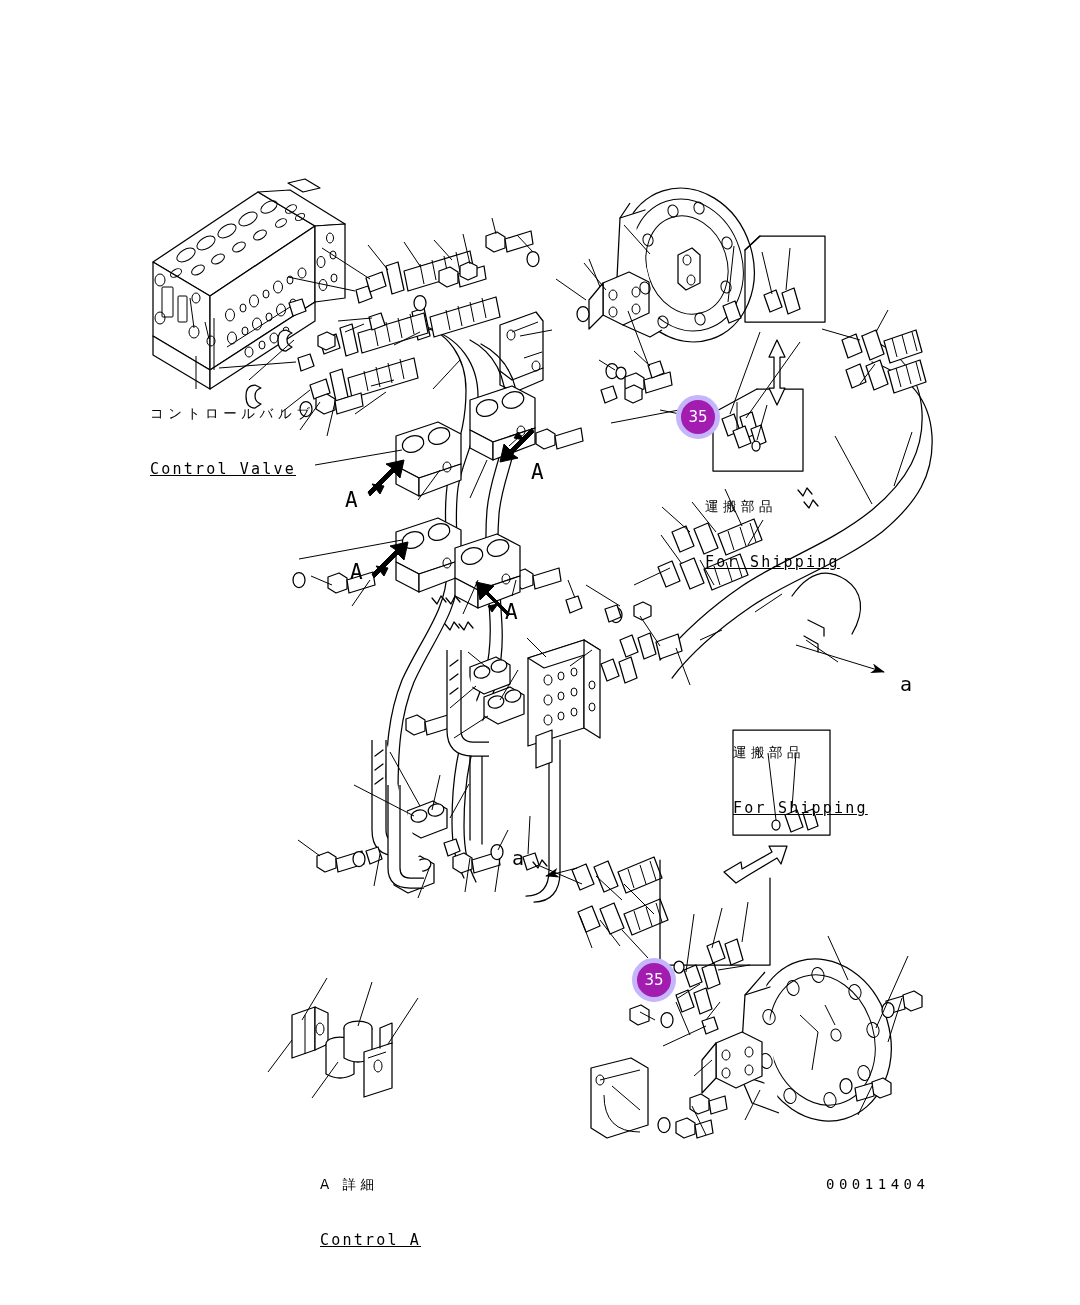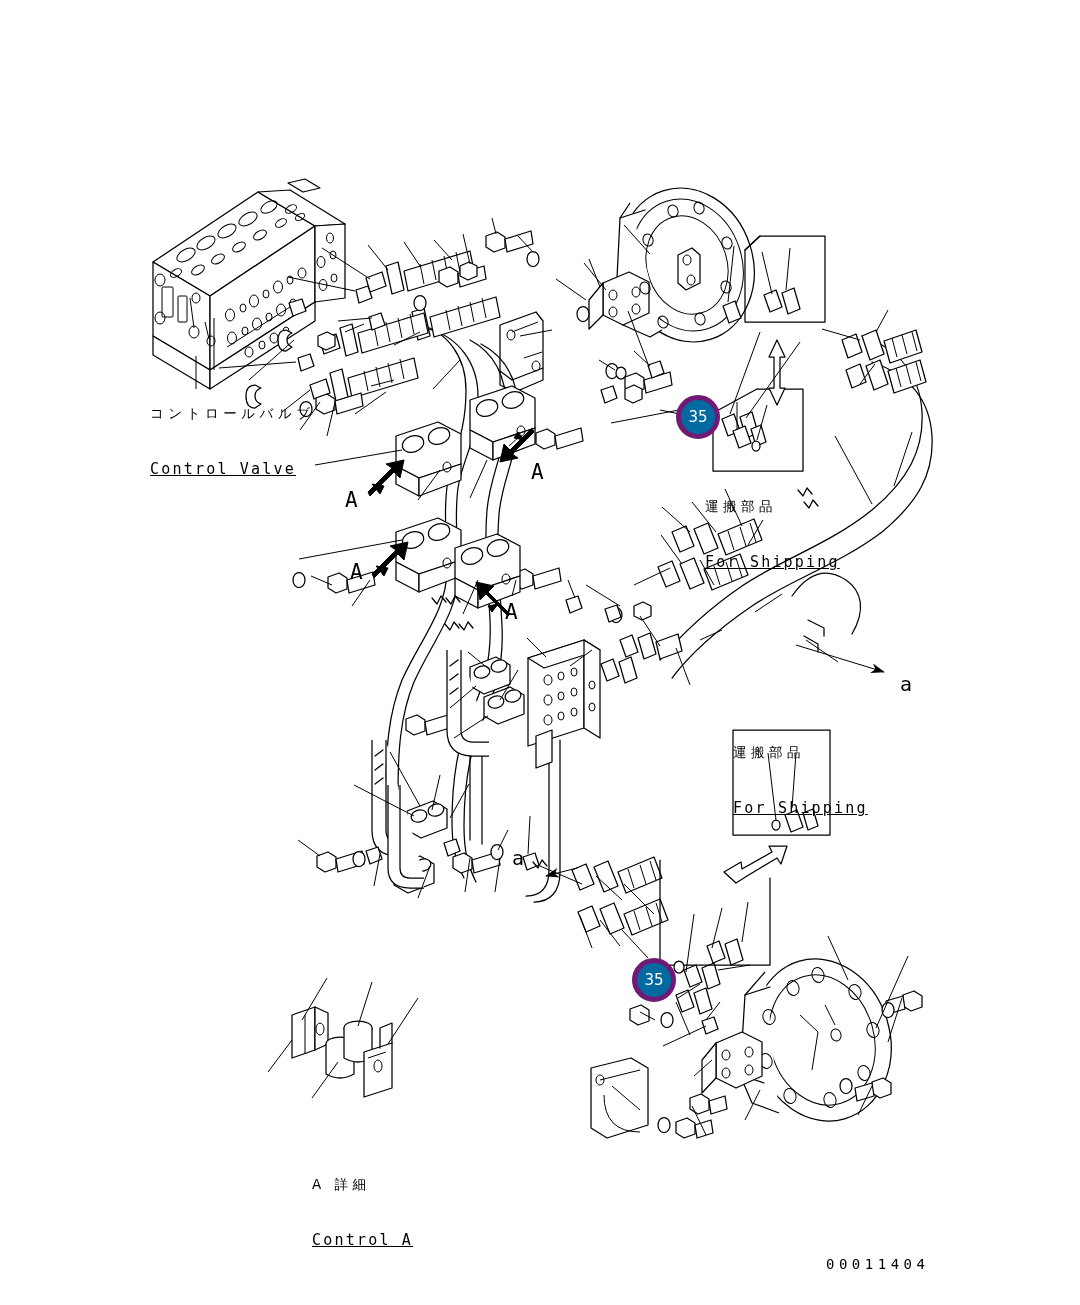--- a/index.html
+++ b/index.html
@@ -14,21 +14,21 @@
            font-size:13.5px;letter-spacing:4.5px;display:block;line-height:1.25;}
   .lbl .en{font-family:"DejaVu Sans Mono","Liberation Mono",monospace;
            font-size:15px;letter-spacing:2.2px;display:block;line-height:1.25;text-decoration:underline;}
 
   .secmark{position:absolute;font-family:"DejaVu Sans Mono","Liberation Mono",monospace;
            font-size:21px;color:#000;}
   .amark{position:absolute;font-family:"DejaVu Sans Mono","Liberation Mono",monospace;
          font-size:20px;color:#000;}
 
   .callout{position:absolute;width:44px;height:44px;border-radius:50%;
-           background:#0369a1;border:5px solid #701a75;
+           background:#a21caf;border:5px solid #c4b5fd;
            box-sizing:border-box;display:flex;align-items:center;
            justify-content:center;color:#fff;font-size:15px;
            font-family:"DejaVu Sans","Liberation Sans",sans-serif;}
 
   .docnum{position:absolute;font-family:"DejaVu Sans Mono","Liberation Mono",monospace;
           font-size:14px;letter-spacing:4.5px;color:#000;}
 </style>
 </head>
 <body>
 
@@ -754,35 +754,35 @@
   <div class="lbl" style="left:705px;top:420px;">
     <span class="jp">運搬部品</span>
     <span class="en">For Shipping</span>
   </div>
 
   <div class="lbl" style="left:733px;top:666px;">
     <span class="jp">運搬部品</span>
     <span class="en">For Shipping</span>
   </div>
 
-  <div class="lbl" style="left:312px;top:1098px;">
+  <div class="lbl" style="left:320px;top:1098px;">
     <span class="jp">A 詳細</span>
     <span class="en">Control A</span>
   </div>
 
   <div class="callout" style="left:676px;top:355px;">
     <span>35</span>
   </div>
   <div class="callout" style="left:632px;top:918px;">
     <span>35</span>
   </div>
 
   <div class="secmark" style="left:345px;top:448px;">A</div>
   <div class="secmark" style="left:531px;top:420px;">A</div>
   <div class="secmark" style="left:350px;top:520px;">A</div>
   <div class="secmark" style="left:505px;top:560px;">A</div>
 
   <div class="amark" style="left:900px;top:632px;">a</div>
   <div class="amark" style="left:512px;top:806px;">a</div>
 
-  <div class="docnum" style="left:826px;top:1216px;">00011404</div>
+  <div class="docnum" style="left:826px;top:1136px;">00011404</div>
 
 </div>
 
 </body></html>

